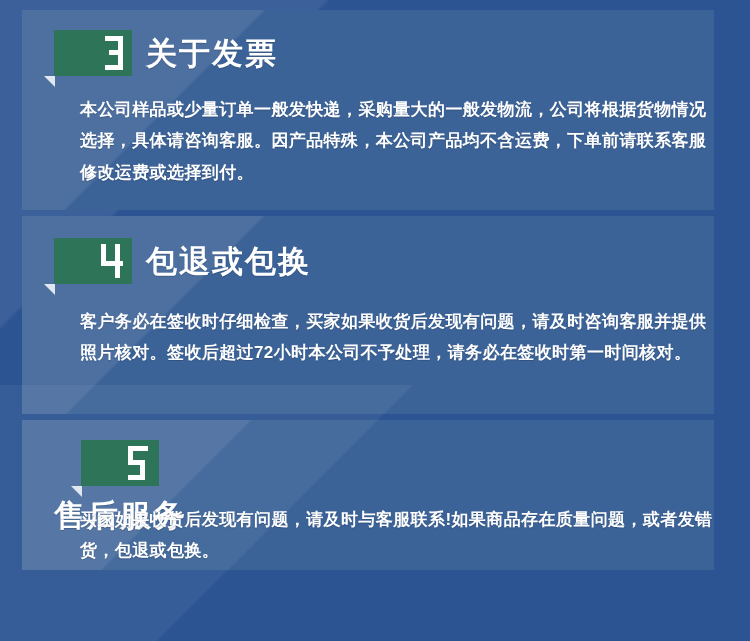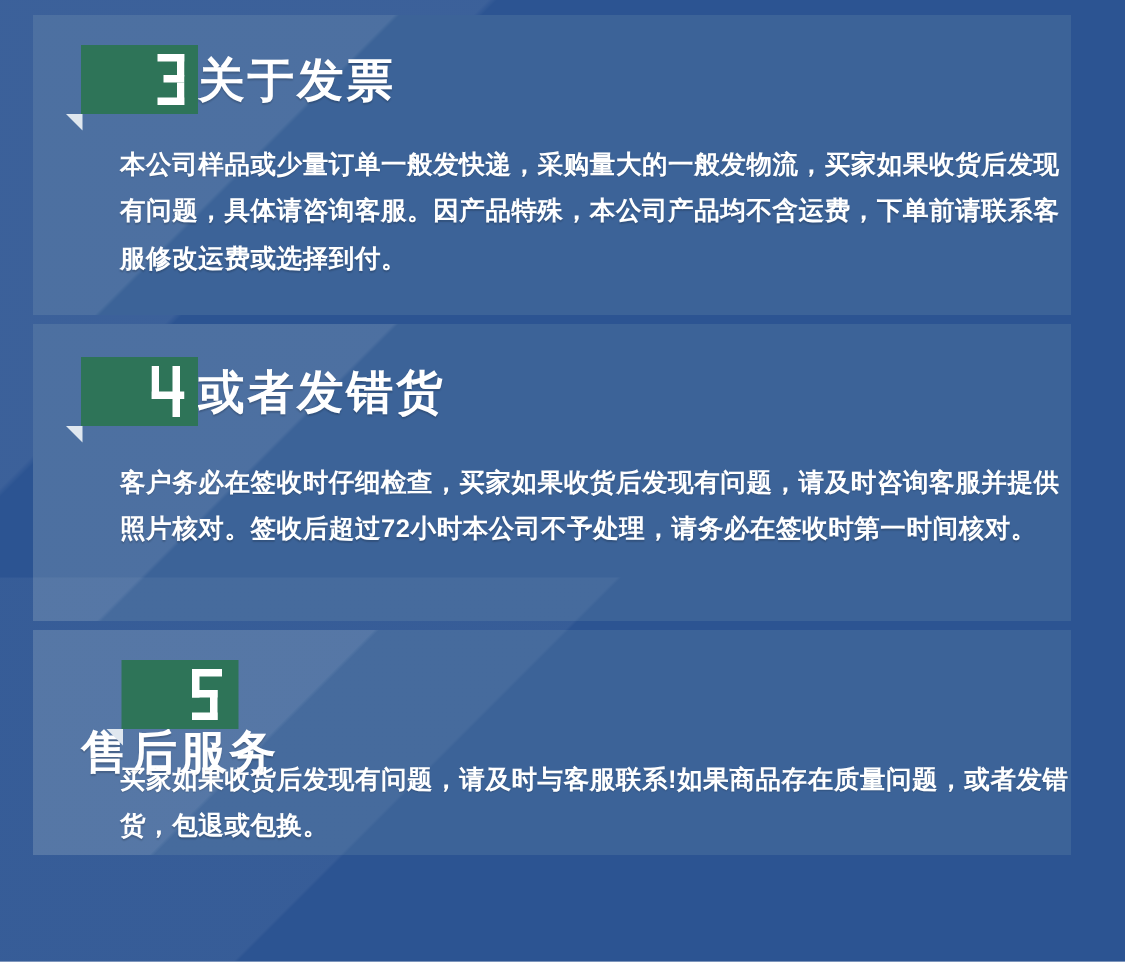--- a/index.html
+++ b/index.html
@@ -63,20 +63,21 @@
   #card-1 { top:10px;  height:200px; }
   #card-2 { top:216px; height:198px; }
   #card-3 { top:420px; height:150px; }
 
   
   .hdr {
     position:absolute;
     left:32px;
     display:flex;
     align-items:center;
+    gap:14px;
     z-index:3;
   }
   #card-1 .hdr { top:20px; }
   #card-2 .hdr { top:22px; }
   #card-3 .hdr { top:20px;flex-direction:column; }
 
   
   .badge {
     position:relative;
     width:78px; height:46px;
@@ -147,40 +148,40 @@
               <rect x="8" y="14" width="14" height="5"></rect>
               <rect x="17" y="19" width="5" height="15"></rect>
               <rect x="4" y="29" width="18" height="5"></rect>
             </g>
           </svg>
         </span>
       </div>
       <span class="title">关于发票</span>
     </div>
 
-    <p class="body">本公司样品或少量订单一般发快递，采购量大的一般发物流，买家如果收货后发现有问题，具体请咨询客服。因产品特殊，本公司产品均不含运费，下单前请联系客服修改运费或选择到付。</p>
+    <p class="body">本公司样品或少量订单一般发快递，采购量大的一般发物流，公司将根据货物情况选择，具体请咨询客服。因产品特殊，本公司产品均不含运费，下单前请联系客服修改运费或选择到付。</p>
   </div>
 
   <div class="card" id="card-2">
     <div class="sheen"></div>
 
     <div class="hdr">
       <div class="badge">
         <span class="notch"></span>
         <span class="num">
           <svg viewBox="0 0 22 34" aria-hidden="true">
             <g fill="#ffffff">
               <rect x="0" y="0" width="5" height="22"></rect>
               <rect x="0" y="17" width="22" height="5"></rect>
               <rect x="14" y="0" width="5" height="34"></rect>
             </g>
           </svg>
         </span>
       </div>
-      <span class="title">或者发错货</span>
+      <span class="title">包退或包换</span>
     </div>
 
     <p class="body">客户务必在签收时仔细检查，买家如果收货后发现有问题，请及时咨询客服并提供照片核对。签收后超过72小时本公司不予处理，请务必在签收时第一时间核对。</p>
   </div>
 
   <div class="card" id="card-3">
     <div class="sheen"></div>
 
     <div class="hdr">
       <div class="badge">

